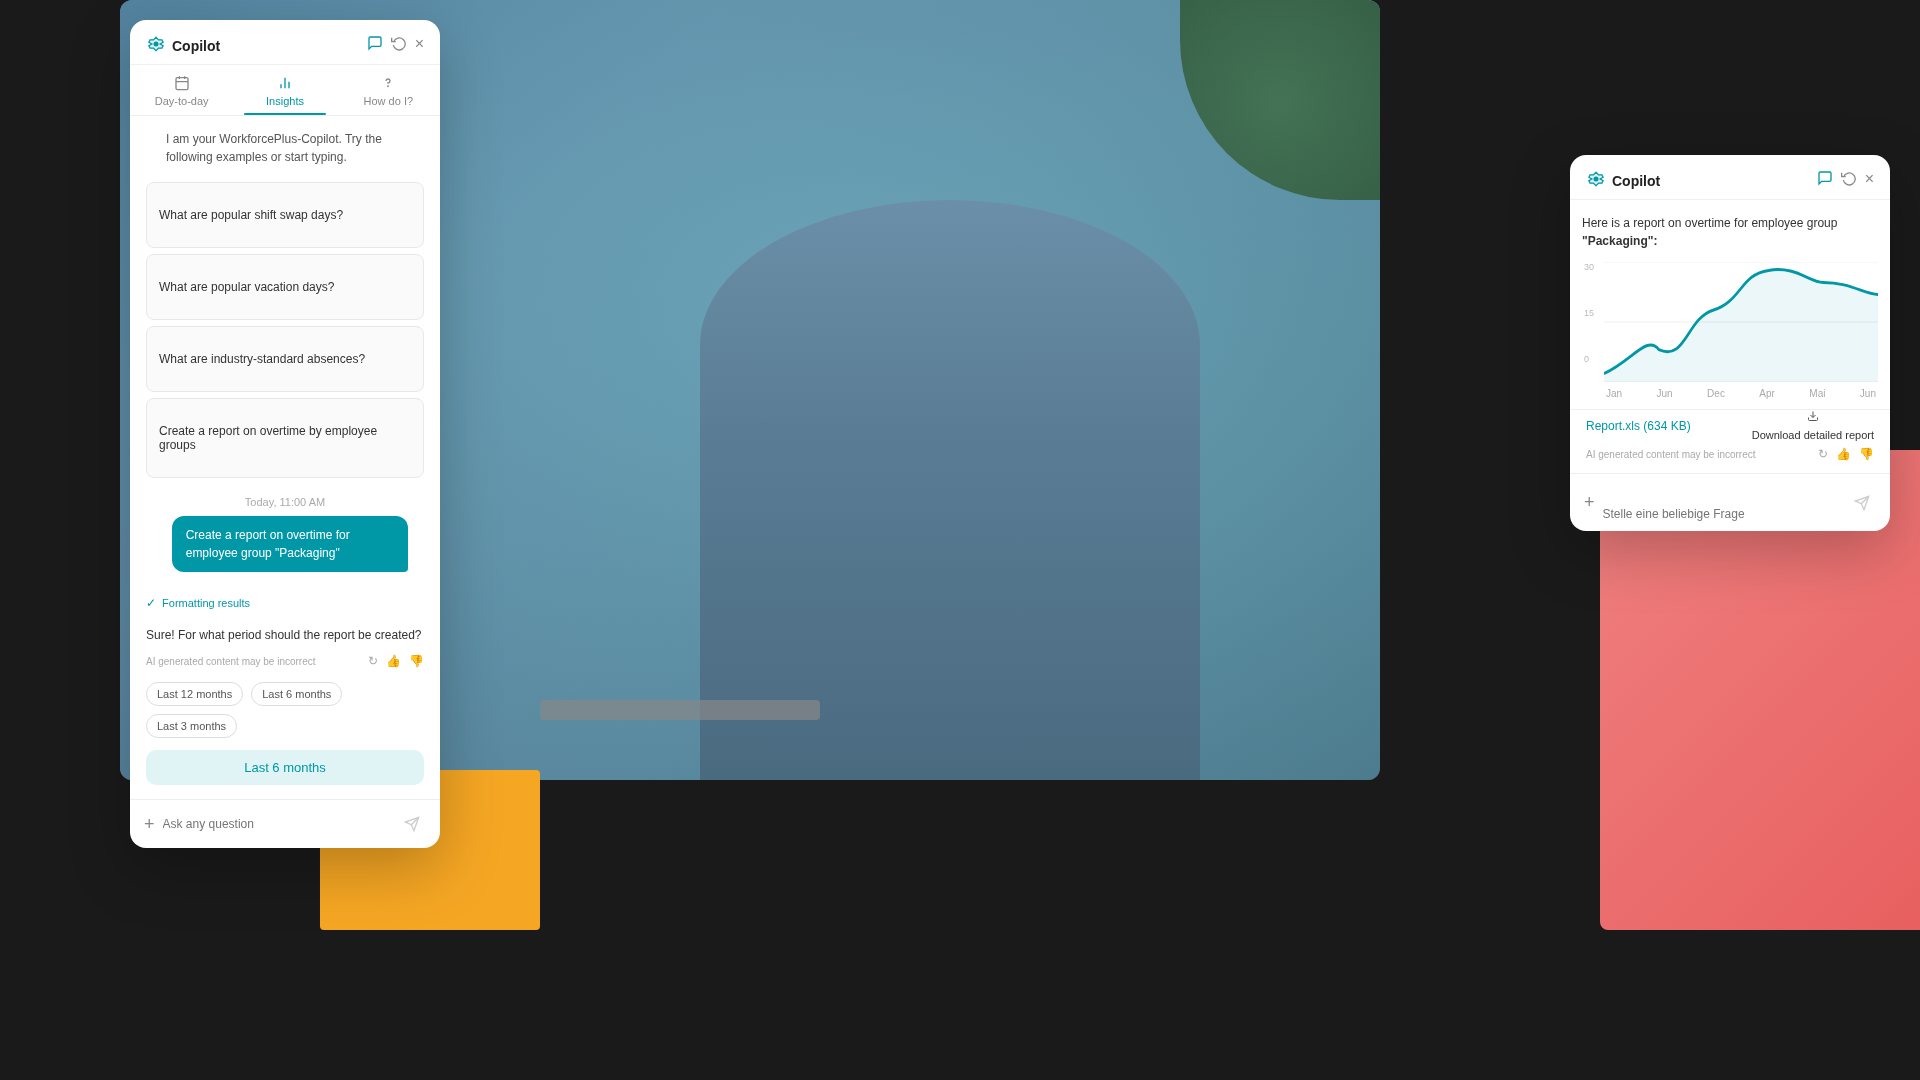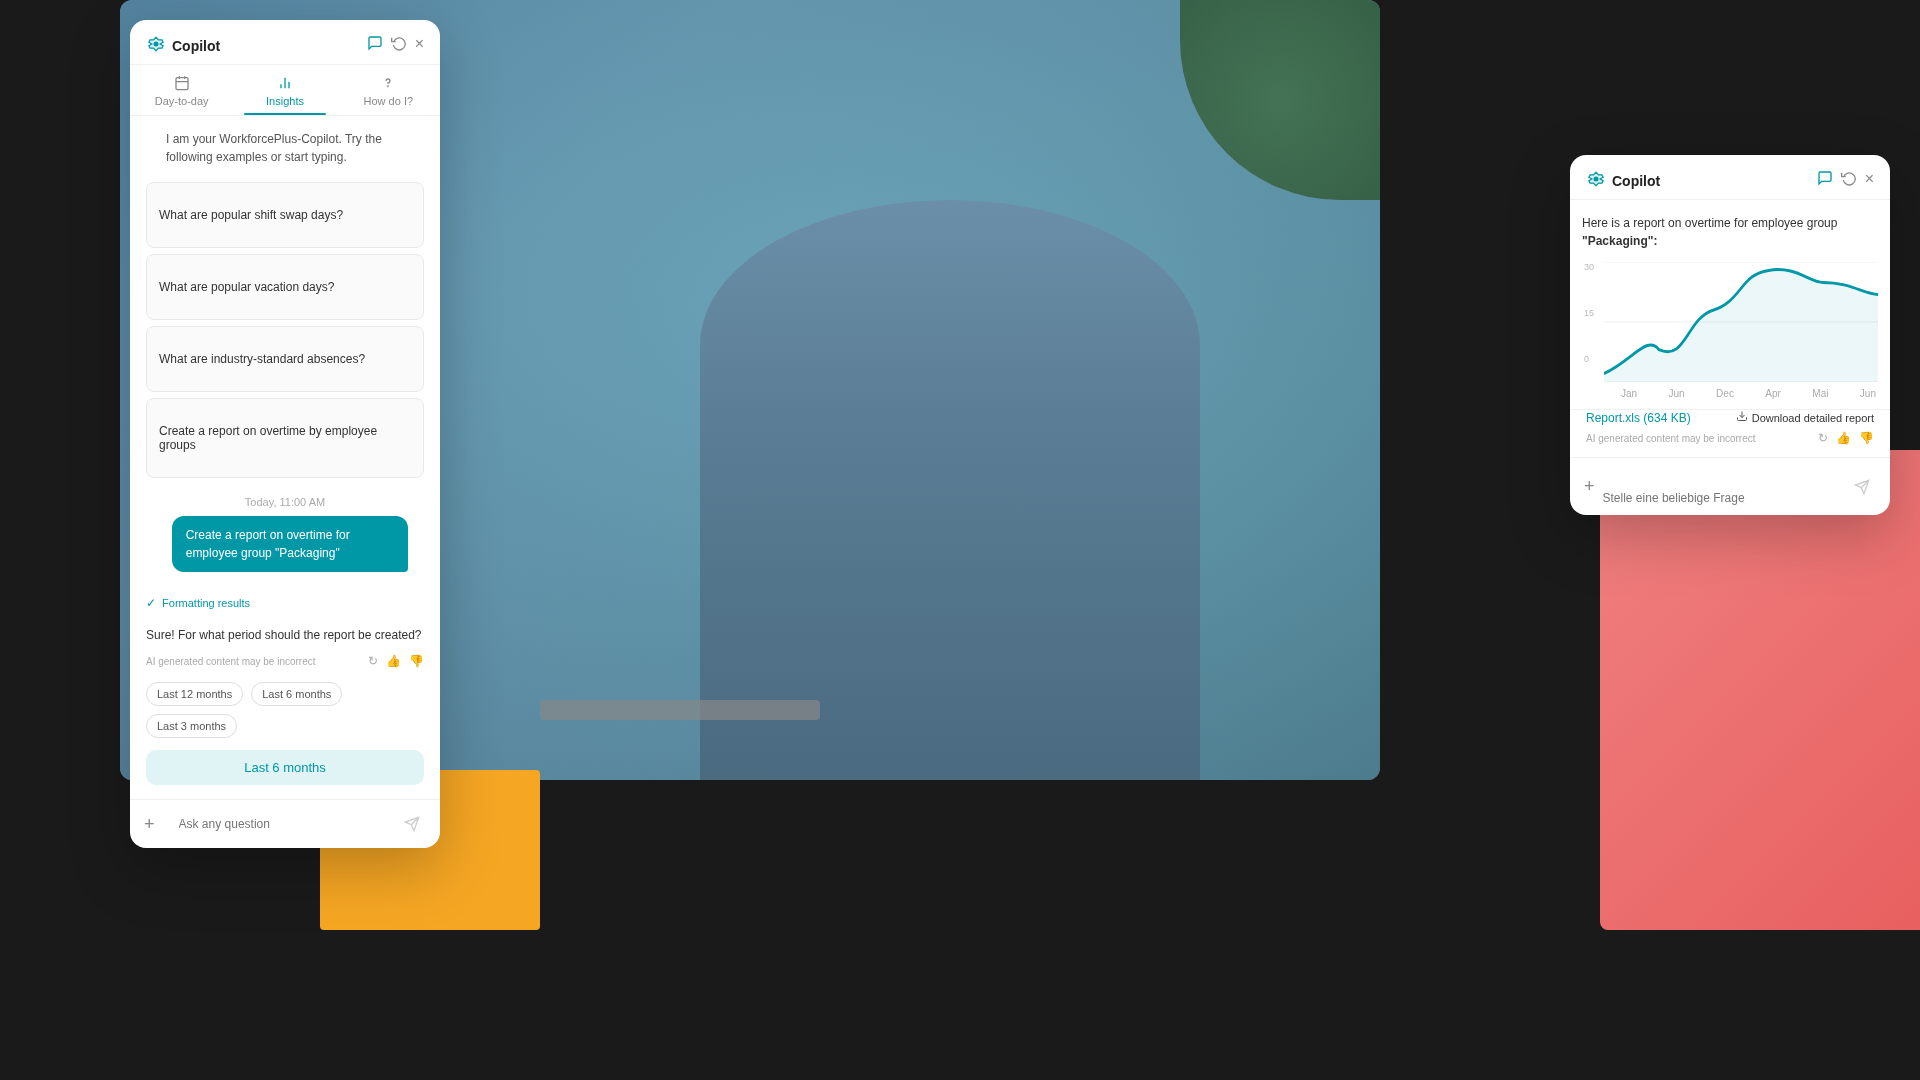--- a/index.html
+++ b/index.html
@@ -247,21 +247,20 @@
       gap: 8px;
     }
 
     .chat-input-bar input {
       flex: 1;
       border: none;
       outline: none;
       font-size: 12px;
       color: #888;
       background: transparent;
-      margin-left: 16px;
     }
 
     .send-btn {
       width: 28px;
       height: 28px;
       background: none;
       border: none;
       cursor: pointer;
       color: #ccc;
       font-size: 16px;
@@ -353,20 +352,21 @@
     }
 
     .download-btn {
       display: flex;
       align-items: center;
       gap: 4px;
       font-size: 11px;
       color: #333;
       cursor: pointer;
       font-weight: 500;
+      flex-direction: column;
     }
 
     .download-icon {
       font-size: 12px;
       color: #555;
     }
 
     .close-btn {
       background: none;
       border: none;
@@ -600,21 +600,21 @@
 
         <line class="grid-line" x1="0" y1="0" x2="280" y2="0"></line>
         <line class="grid-line" x1="0" y1="50" x2="280" y2="50"></line>
         <line class="grid-line" x1="0" y1="100" x2="280" y2="100"></line>
 
         <path class="chart-area-fill" d="M0,93 C28,83 44,60 56,73 C84,83 84,47 112,40 C140,33 140,10 168,7 C196,3 210,17 224,17 C252,17 266,27 280,27 L280,100 L0,100 Z"></path>
         <path class="chart-line" d="M0,93 C28,83 44,60 56,73 C84,83 84,47 112,40 C140,33 140,10 168,7 C196,3 210,17 224,17 C252,17 266,27 280,27"></path>
       </svg>
     </div>
 
-    <div class="chart-labels" style="margin-left:37px;">
+    <div class="chart-labels" style="margin-left:22px;">
       <span>Jan</span>
       <span>Jun</span>
       <span>Dec</span>
       <span>Apr</span>
       <span>Mai</span>
       <span>Jun</span>
     </div>
   </div>
 
   <div class="report-link-row">

